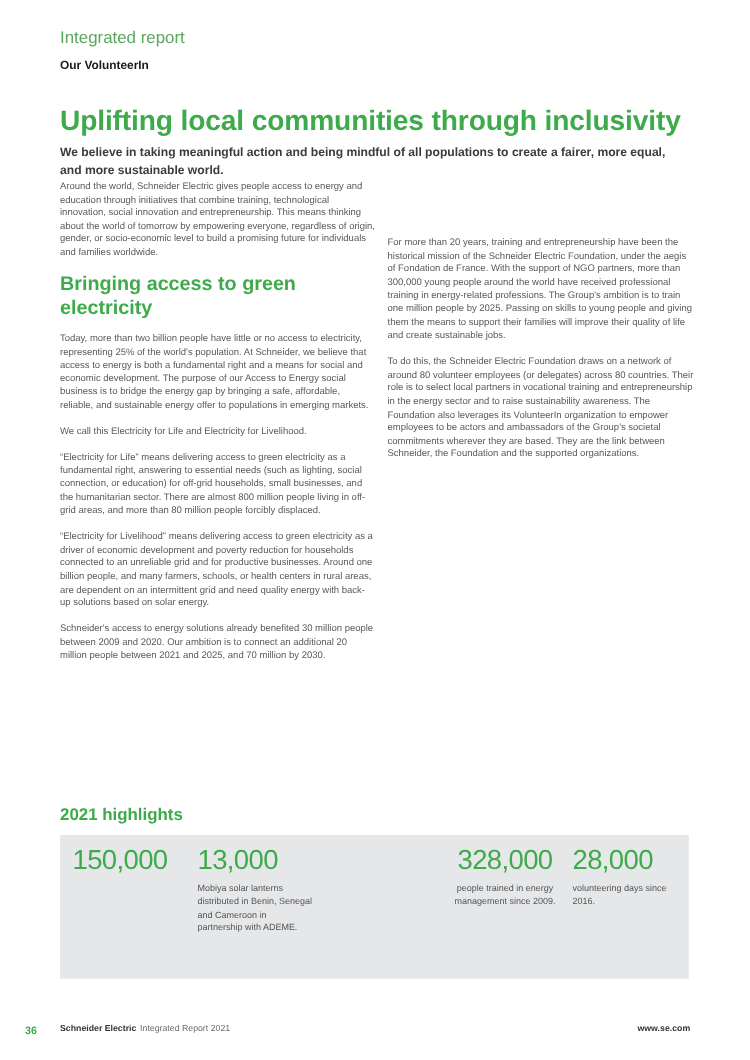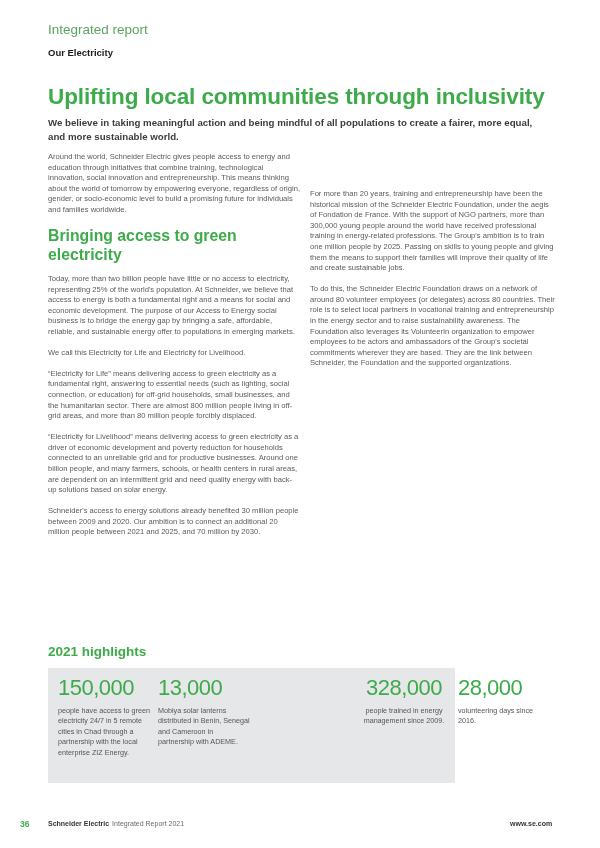--- a/index.html
+++ b/index.html
@@ -18,52 +18,52 @@
     .page-title {
       left: 48px; top: 84px; font-size: 22.5px; color: #3dab4a; font-weight: bold; margin: 0;
       letter-spacing: -0.1px; white-space: nowrap;
     }
     .intro {
       left: 48px; top: 116px; width: 500px; font-size: 9.7px; line-height: 14px;
       color: #3c3c3c; font-weight: bold; margin: 0;
     }
     .col { font-size: 7.6px; line-height: 10.6px; color: #5a5a5a; }
     .col p { margin: 0 0 10.4px 0; }
-    .col-left { left: 48px; top: 152px; width: 252px; }
+    .col-left { left: 48px; top: 144px; width: 252px; }
     .col-right { left: 310px; top: 189px; width: 247px; }
     .h2 {
       font-size: 15.8px; line-height: 19px; color: #3dab4a; font-weight: bold;
       margin: 0 0 11px 0;
     }
     .col-left .h2 { margin-top: 10px; margin-bottom: 10px; }
     .col-right .h2 { margin-top: -39px; margin-bottom: 9px; }
     .highlights-title {
       left: 48px; top: 644px; font-size: 13.5px; color: #3dab4a; font-weight: bold; margin: 0;
     }
     .hl-box {
-      left: 48px; top: 668px; width: 407px; height: 115px; background: #e6e7e9;
+      left: 48px; top: 668px; width: 503px; height: 115px; background: #e6e7e9;
     }
     .hl-item { position: absolute; top: 8px; width: 92px; }
     .hl-num {
       font-size: 22px; line-height: 24px; color: #3dab4a; font-weight: normal;
       letter-spacing: -0.5px; white-space: nowrap;
     }
     .hl-desc {
       margin-top: 6px; font-size: 7.2px; line-height: 10.4px; color: #555555;
     }
     .footer-num { left: 20px; top: 819px; font-size: 8.5px; color: #3dab4a; font-weight: bold; }
     .footer-brand { left: 48px; top: 820px; font-size: 7px; color: #333333; font-weight: bold; }
     .footer-report { font-weight: normal; color: #6a6a6a; margin-left: 3px; }
     .footer-url { left: 510px; top: 820px; font-size: 7px; color: #333333; font-weight: bold; }
   </style>
 </head>
 <body>
 
 <div class="abs section-title">Integrated report</div>
-<div class="abs subsection">Our Electricity</div>
+<div class="abs subsection">Our VolunteerIn</div>
 
 <h1 class="abs page-title">Uplifting local communities through inclusivity</h1>
 <p class="abs intro">We believe in taking meaningful action and being mindful of all populations to create a fairer, more equal, and more sustainable world.</p>
 
 <div class="abs col col-left">
   <p>Around the world, Schneider Electric gives people access to energy and education through initiatives that combine training, technological innovation, social innovation and entrepreneurship. This means thinking about the world of tomorrow by empowering everyone, regardless of origin, gender, or socio-economic level to build a promising future for individuals and families worldwide.</p>
   <h2 class="h2">Bringing access to green electricity</h2>
   <p>Today, more than two billion people have little or no access to electricity, representing 25% of the world's population. At Schneider, we believe that access to energy is both a fundamental right and a means for social and economic development. The purpose of our Access to Energy social business is to bridge the energy gap by bringing a safe, affordable, reliable, and sustainable energy offer to populations in emerging markets.</p>
   <p>We call this Electricity for Life and Electricity for Livelihood.</p>
   <p>“Electricity for Life” means delivering access to green electricity as a fundamental right, answering to essential needs (such as lighting, social connection, or education) for off-grid households, small businesses, and the humanitarian sector. There are almost 800 million people living in off-grid areas, and more than 80 million people forcibly displaced.</p>
@@ -74,21 +74,20 @@
 <div class="abs col col-right">
   <p>For more than 20 years, training and entrepreneurship have been the historical mission of the Schneider Electric Foundation, under the aegis of Fondation de France. With the support of NGO partners, more than 300,000 young people around the world have received professional training in energy-related professions. The Group's ambition is to train one million people by 2025. Passing on skills to young people and giving them the means to support their families will improve their quality of life and create sustainable jobs.</p>
   <p>To do this, the Schneider Electric Foundation draws on a network of around 80 volunteer employees (or delegates) across 80 countries. Their role is to select local partners in vocational training and entrepreneurship in the energy sector and to raise sustainability awareness. The Foundation also leverages its VolunteerIn organization to empower employees to be actors and ambassadors of the Group's societal commitments wherever they are based. They are the link between Schneider, the Foundation and the supported organizations.</p>
 </div>
 
 <h2 class="abs highlights-title">2021 highlights</h2>
 
 <div class="abs hl-box">
   <div class="hl-item" style="left:10px;">
     <div class="hl-num">150,000</div>
-    <div class="hl-desc">people have access to green electricity 24/7 in 5 remote cities in Chad through a partnership with the local enterprise ZIZ Energy.</div>
   </div>
   <div class="hl-item" style="left:110px;">
     <div class="hl-num">13,000</div>
     <div class="hl-desc">Mobiya solar lanterns distributed in Benin, Senegal and Cameroon in partnership with ADEME.</div>
   </div>
   <div class="hl-item" style="left:310px;text-align:center;">
     <div class="hl-num">328,000</div>
     <div class="hl-desc">people trained in energy management since 2009.</div>
   </div>
   <div class="hl-item" style="left:410px;">

